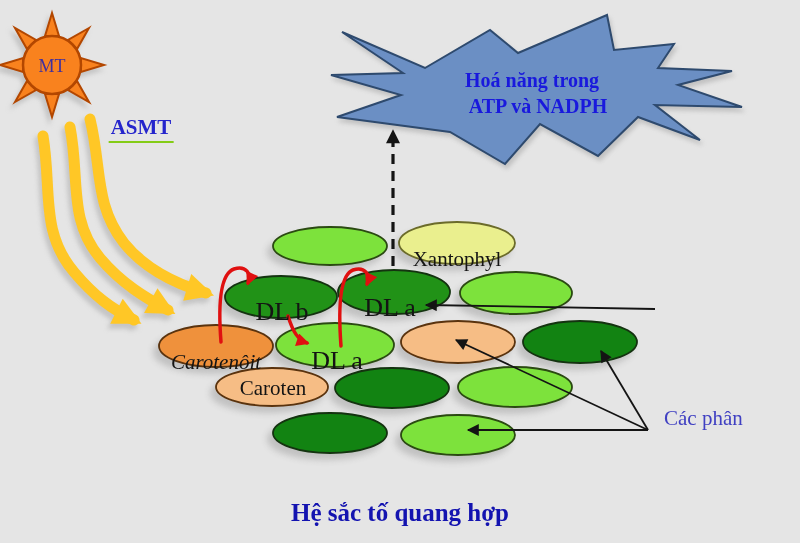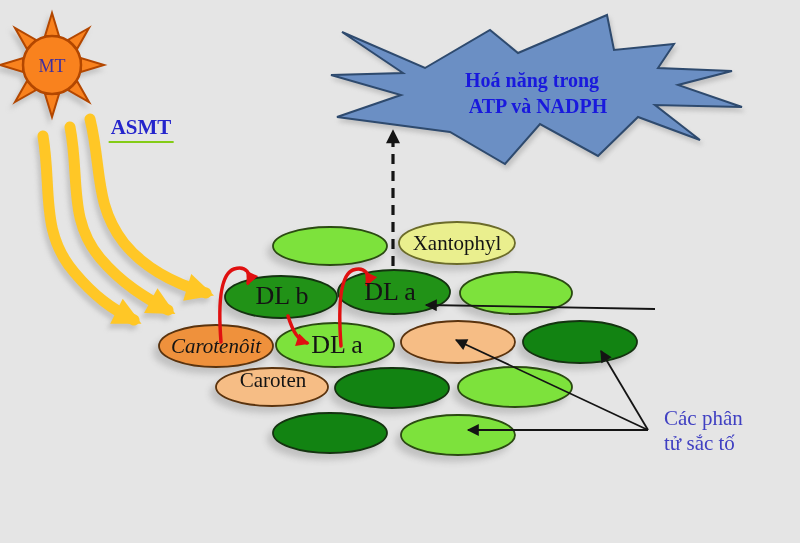--- a/index.html
+++ b/index.html
@@ -7,21 +7,21 @@
     position:relative;width:800px;height:543px;overflow:hidden;
     background:#e5e5e5;font-family:"Liberation Serif",serif;
   }
   .stage svg{position:absolute;left:0;top:0;}
   .t{position:absolute;white-space:nowrap;transform:translate(-50%,-50%);
      font-family:"Liberation Serif",serif;color:#1a1a1a;}
   .t.left{transform:none;}
   .mt{font-size:18px;color:#3f2f9f;}
   .asmt{font-size:21px;font-weight:bold;color:#2525cc;border-bottom:2px solid #84cc16;padding:0 2px 1px 2px;}
   .burst-t{font-size:20px;font-weight:bold;color:#1919dd;}
-  .pig{font-size:21px;color:#141414;}
+  .pig{font-size:21px;color:#141414;margin-top:16px;}
   .pig.big{font-size:26px;}
   .anno{font-size:21px;line-height:25px;color:#4040c2;}
   .title{font-size:25px;font-weight:bold;color:#1313b0;}
   .shadow-cluster{filter:drop-shadow(-5px 6px 3px rgba(150,150,150,.45));}
   .shadow-soft{filter:drop-shadow(-3px 5px 2px rgba(165,165,165,.5));}
   .shadow-burst{filter:drop-shadow(2px 4px 2px rgba(130,130,130,.35));}
 </style>
 </head>
 <body>
 
@@ -103,20 +103,20 @@
   <div class="t asmt" style="left:141px;top:129px;">ASMT</div>
 
   <div class="t burst-t" style="left:532px;top:80px;">Hoá năng trong</div>
   <div class="t burst-t" style="left:538px;top:106px;">ATP và NADPH</div>
 
   <div class="t pig" style="left:457px;top:243px;">Xantophyl</div>
   <div class="t pig big" style="left:282px;top:296px;">DL b</div>
   <div class="t pig big" style="left:390px;top:292px;">DL a</div>
   <div class="t pig big" style="left:337px;top:345px;">DL a</div>
   <div class="t pig" style="left:216px;top:346px;font-style:italic;">Carotenôit</div>
-  <div class="t pig" style="left:273px;top:380px;">Caroten</div>
+  <div class="t pig" style="left:273px;top:372px;">Caroten</div>
 
   <div class="t left anno" style="left:664px;top:406px;">
     <div>Các phân</div>
-    <div>tử sắc tố</div>
   </div>
 
+  <div class="t title" style="left:400px;top:513px;">Hệ sắc tố quang hợp</div>
 </div>
 
 </body></html>

